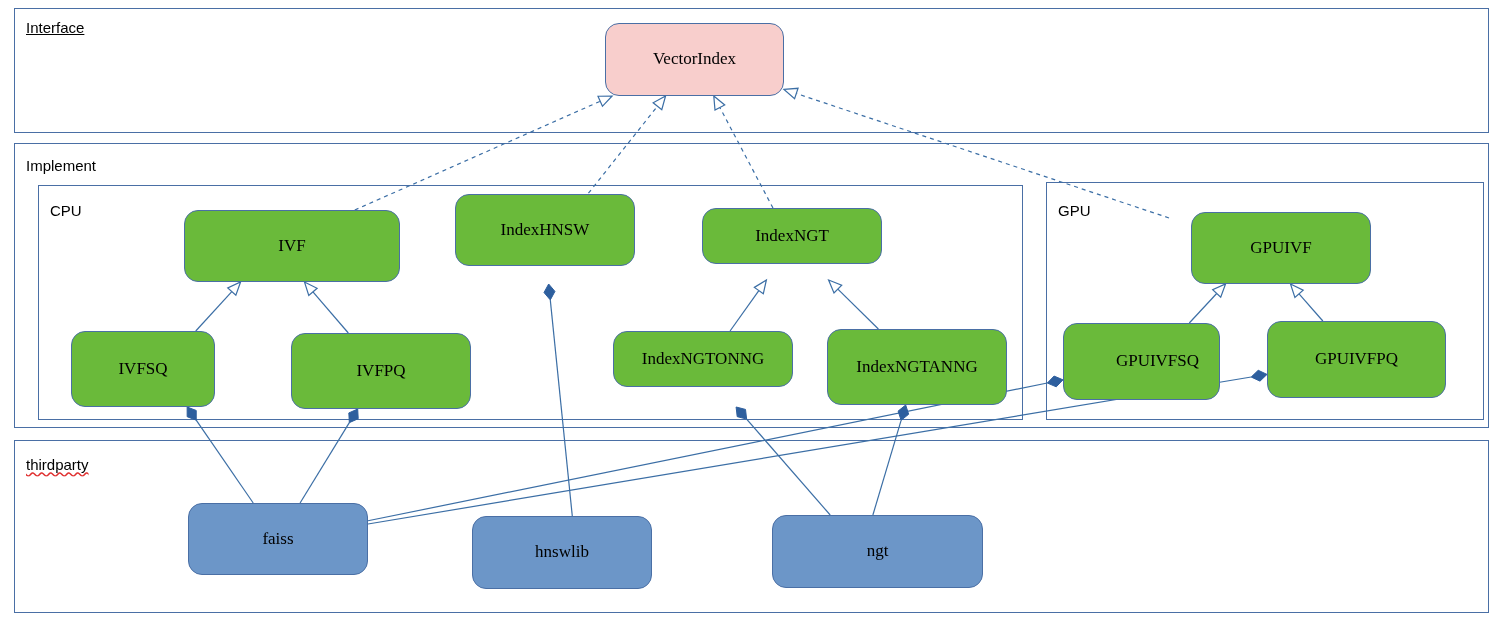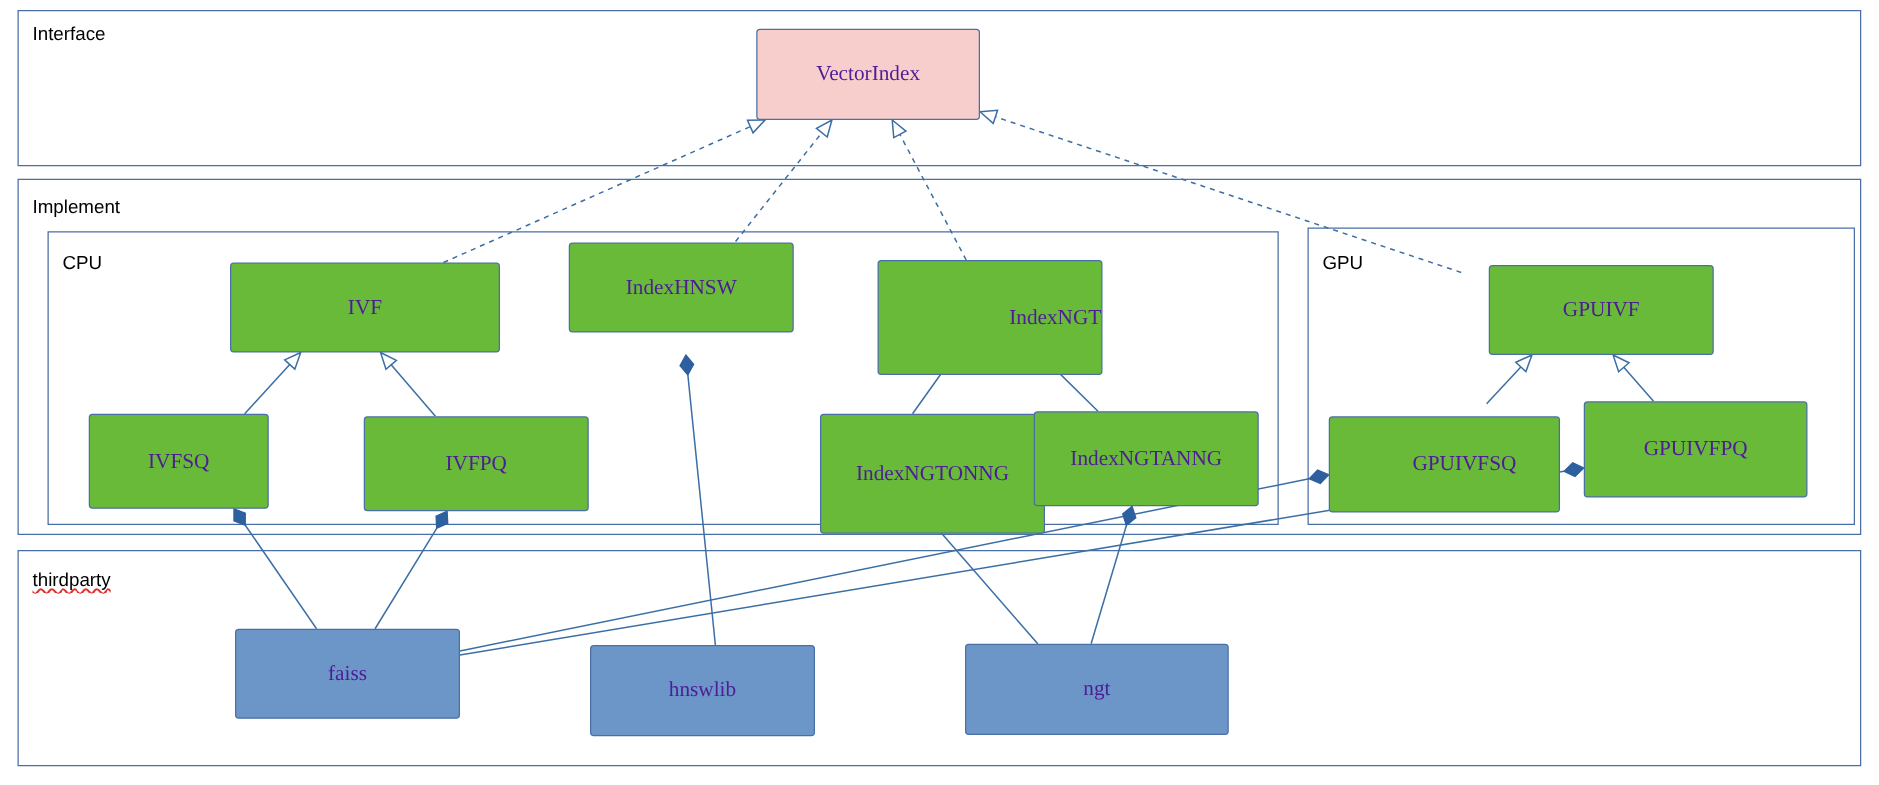--- a/index.html
+++ b/index.html
@@ -29,27 +29,27 @@
     white-space: nowrap;
   }
   .spellerr {
     text-decoration: underline wavy #e03030;
     text-decoration-skip-ink: none;
   }
   .node {
     position: absolute;
     box-sizing: border-box;
     border: 1px solid #4a6fa5;
-    border-radius: 3px;
+    border-radius: 14px;
     display: flex;
     align-items: center;
     justify-content: center;
     font-family: "Liberation Serif", serif;
     font-size: 17px;
-    color: #4c1d95;
+    color: #000000;
     text-align: center;
     line-height: 1.1;
   }
   .node.iface  { background: #f8cecc; }
   .node.impl   { background: #6aba3a; }
   .node.third  { background: #6c96c8; }
   svg.edges {
     position: absolute;
     left: 0;
     top: 0;
@@ -58,21 +58,21 @@
     pointer-events: none;
   }
 </style>
 </head>
 <body>
 
 <div id="stage">
 
   <div id="containers">
       <div class="container-box" style="left: 14px; top: 8px; width: 1475px; height: 125px;"></div>
-      <div class="container-label" style="left: 26px; top: 19px;">Interface</div>
+      <div class="container-label" style="left: 26px; top: 19px; text-decoration: underline;">Interface</div>
       <div class="container-box" style="left: 14px; top: 143px; width: 1475px; height: 285px;"></div>
       <div class="container-label" style="left: 26px; top: 157px;">Implement</div>
       <div class="container-box" style="left: 38px; top: 185px; width: 985px; height: 235px;"></div>
       <div class="container-label" style="left: 50px; top: 202px;">CPU</div>
       <div class="container-box" style="left: 1046px; top: 182px; width: 438px; height: 238px;"></div>
       <div class="container-label" style="left: 1058px; top: 202px;">GPU</div>
       <div class="container-box" style="left: 14px; top: 440px; width: 1475px; height: 173px;"></div>
       <div class="container-label spellerr" style="left: 26px; top: 456px;">thirdparty</div>
     </div>
 
@@ -116,39 +116,39 @@
   <div id="nodes">
       <div class="node iface" style="left: 605px; top: 23px; width: 179px; height: 73px;">
         <span>VectorIndex</span>
       </div>
       <div class="node impl" style="left: 184px; top: 210px; width: 216px; height: 72px;">
         <span>IVF</span>
       </div>
       <div class="node impl" style="left: 455px; top: 194px; width: 180px; height: 72px;">
         <span>IndexHNSW</span>
       </div>
-      <div class="node impl" style="left: 702px; top: 208px; width: 180px; height: 92px; justify-content: flex-end;">
+      <div class="node impl" style="left: 702px; top: 208px; width: 180px; height: 56px;">
         <span>IndexNGT</span>
       </div>
       <div class="node impl" style="left: 1169px; top: 212px; width: 180px; height: 72px; margin-left: 22px;">
         <span>GPUIVF</span>
       </div>
       <div class="node impl" style="left: 71px; top: 331px; width: 144px; height: 76px;">
         <span>IVFSQ</span>
       </div>
       <div class="node impl" style="left: 291px; top: 333px; width: 180px; height: 76px;">
         <span>IVFPQ</span>
       </div>
-      <div class="node impl" style="left: 613px; top: 331px; width: 180px; height: 96px; margin-left: 43px;">
+      <div class="node impl" style="left: 613px; top: 331px; width: 180px; height: 56px;">
         <span>IndexNGTONNG</span>
       </div>
       <div class="node impl" style="left: 827px; top: 329px; width: 180px; height: 76px;">
         <span>IndexNGTANNG</span>
       </div>
-      <div class="node impl" style="left: 1063px; top: 333px; width: 185px; height: 77px; padding-left: 32px;">
+      <div class="node impl" style="left: 1063px; top: 323px; width: 157px; height: 77px; padding-left: 32px;">
         <span>GPUIVFSQ</span>
       </div>
       <div class="node impl" style="left: 1267px; top: 321px; width: 179px; height: 77px;">
         <span>GPUIVFPQ</span>
       </div>
       <div class="node third" style="left: 188px; top: 503px; width: 180px; height: 72px;">
         <span>faiss</span>
       </div>
       <div class="node third" style="left: 472px; top: 516px; width: 180px; height: 73px;">
         <span>hnswlib</span>

